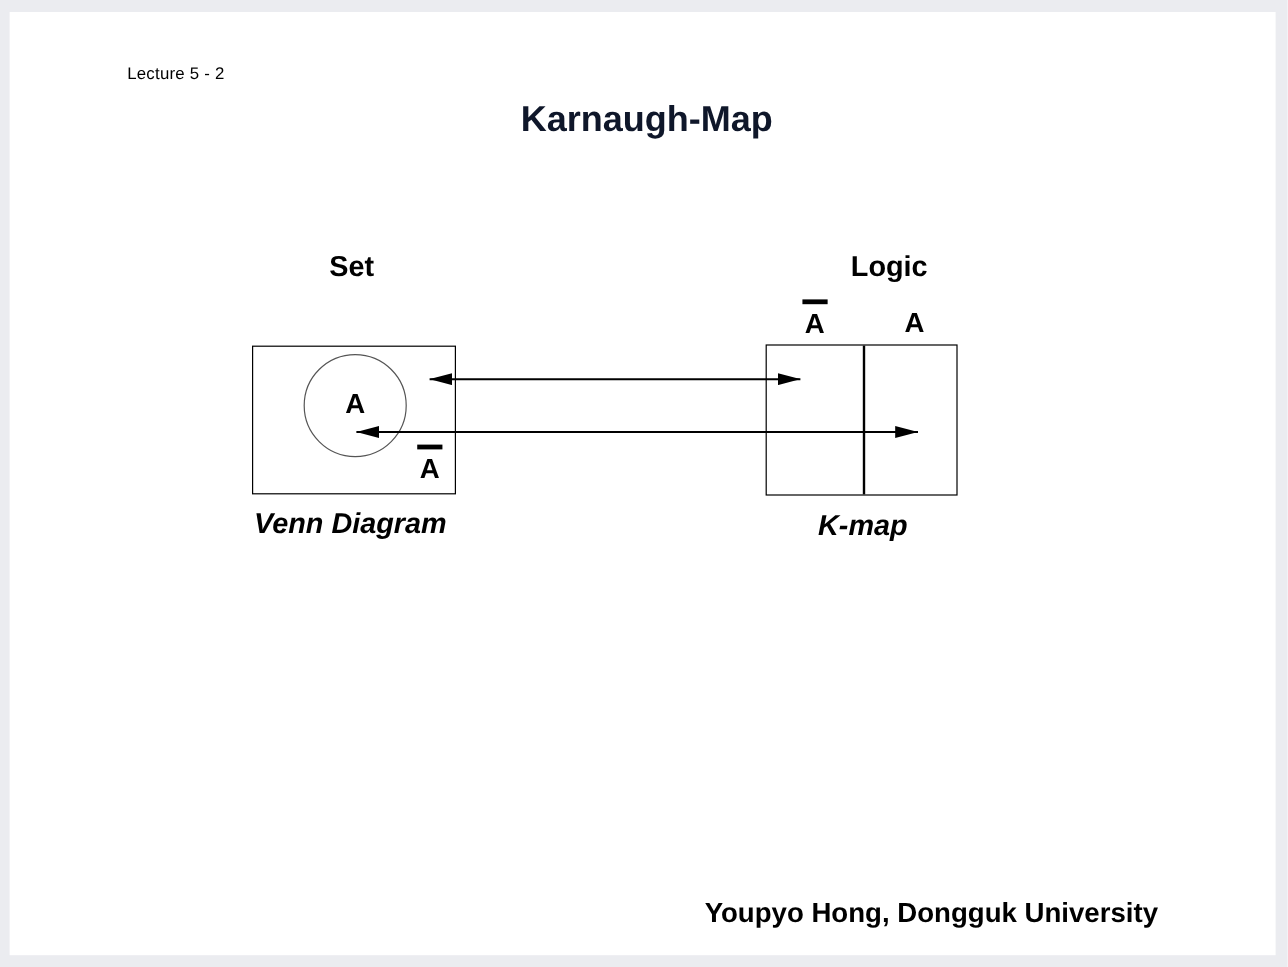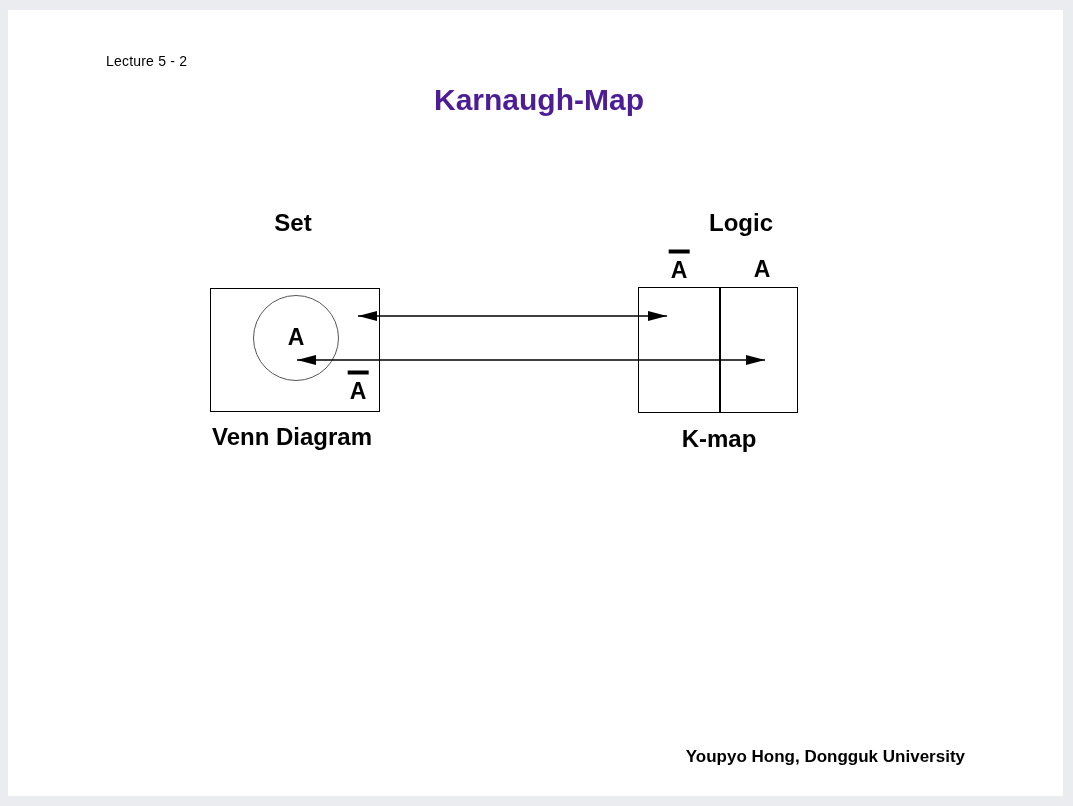--- a/index.html
+++ b/index.html
@@ -64,43 +64,43 @@
   .kmap-a-label   { left: 762px; top: 269px; }
 
   .obar { position: relative; display: inline-block; }
   .obar::before {
     content: ""; position: absolute;
     left: -2px; right: -2px; top: -9px; height: 3.5px;
     background: #000;
   }
   .caption {
     position: absolute; transform: translateX(-50%);
-    font-size: 24px; font-weight: 700; white-space: nowrap;
+    font-size: 24px; font-weight: 700; white-space: nowrap; font-style: italic;
   }
   .venn-caption { left: 292px; top: 423px; }
   .kmap-caption { left: 719px; top: 425px; }
 
   .footer {
     position: absolute; right: 108px; top: 747px;
-    font-size: 17px; font-weight: 700; white-space: nowrap;
+    font-size: 23px; font-weight: 700; white-space: nowrap;
   }
   .arrows {
     position: absolute; left: 0; top: 0;
     pointer-events: none;
   }
 </style>
 </head>
 <body>
 
 <div class="page">
   <div class="slide"></div>
 
   <div class="lecture">Lecture 5 - 2</div>
 
-  <h1 class="title" style="color:#4c1d95">Karnaugh-Map</h1>
+  <h1 class="title" style="color:#0f172a">Karnaugh-Map</h1>
 
   <div class="heading set-heading">Set</div>
   <div class="heading logic-heading">Logic</div>
 
   <div class="venn-box"></div>
   <div class="venn-circle"></div>
   <div class="lbl venn-a-label">A</div>
   <div class="lbl venn-nota-label"><span class="obar"><span>A</span></span></div>
   <div class="caption venn-caption">Venn Diagram</div>
 

